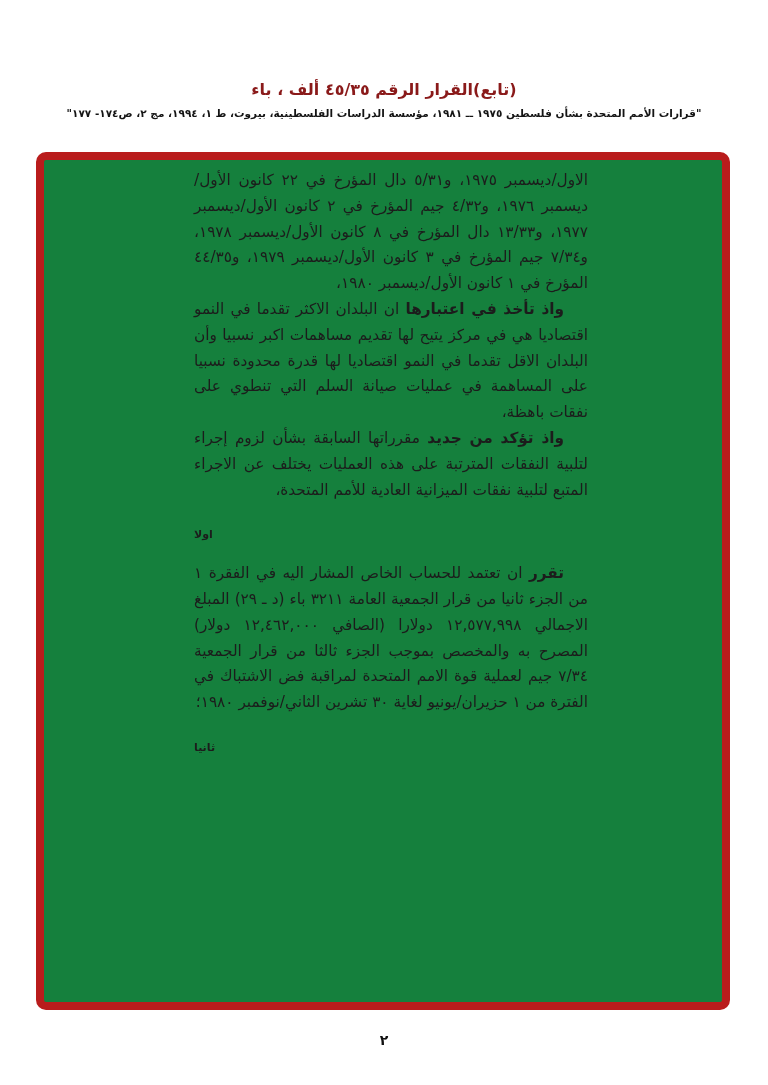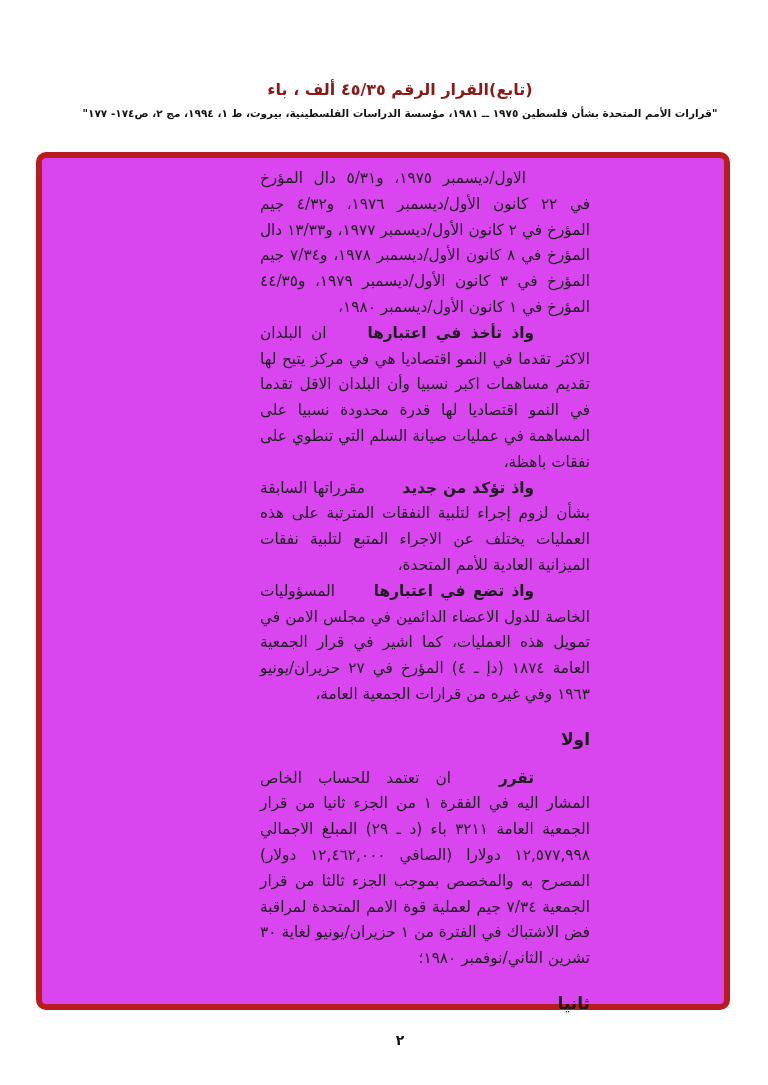--- a/index.html
+++ b/index.html
@@ -1,15 +1,15 @@
 <!DOCTYPE html>
 <html lang="ar"><head>
 <meta charset="utf-8">
 <style>
-  * { box-sizing: border-box; padding-left: 32px; }
+  * { box-sizing: border-box; }
   html, body { margin: 0; padding: 0; }
   body {
     width: 768px; height: 1085px;
     background: #ffffff;
     font-family: "DejaVu Sans", sans-serif;
     color: #1c1c1c;
   }
   .page { position: relative; width: 768px; height: 1085px; background: #fff; overflow: hidden; }
 
   .doc-title {
@@ -23,42 +23,42 @@
     position: absolute; top: 107px; left: 0; width: 100%;
     text-align: center; direction: rtl;
     font-size: 10.5px; font-weight: bold;
     color: #141414;
     white-space: nowrap;
   }
 
   .frame {
     position: absolute; left: 36px; top: 152px;
     width: 694px; height: 858px;
-    border: 6px solid #b91c1c;
+    border: 8px solid #b91c1c;
     border-radius: 10px;
-    background: #d946ef;
+    background: #15803d;
   }
 
   .text-col {
     position: absolute; top: 8px; right: 134px;
     width: 394px;
     direction: rtl;
     text-align: justify;
     font-size: 15.3px;
     line-height: 25.8px;
     color: #1c1c1c;
   }
   .text-col p { margin: 0; }
   .text-col p.indent { text-indent: 24px; }
   .lead { font-weight: bold; }
   .section-heading {
     margin: 19px 0 13px 0;
-    text-align: right;
+    text-align: left;
     font-weight: bold;
-    font-size: 17px;
+    font-size: 11px;
   }
 
   .page-number {
     position: absolute; top: 1032px; left: 0; width: 100%;
     text-align: center;
     font-size: 14px; font-weight: bold;
     color: #111;
   }
 </style>
 </head>
@@ -72,21 +72,20 @@
 
   <div class="frame">
     <div class="text-col">
 
       <p><span></span><span class="lead"></span><span>الاول/ديسمبر ١٩٧٥، و٥/٣١ دال المؤرخ في ٢٢ كانون الأول/ديسمبر ١٩٧٦، و٤/٣٢ جيم المؤرخ في ٢ كانون الأول/ديسمبر ١٩٧٧، و١٣/٣٣ دال المؤرخ في ٨ كانون الأول/ديسمبر ١٩٧٨، و٧/٣٤ جيم المؤرخ في ٣ كانون الأول/ديسمبر ١٩٧٩، و٤٤/٣٥ المؤرخ في ١ كانون الأول/ديسمبر ١٩٨٠،</span></p>
 
       <p class="indent"><span></span><span class="lead">واذ تأخذ في اعتبارها</span><span> ان البلدان الاكثر تقدما في النمو اقتصاديا هي في مركز يتيح لها تقديم مساهمات اكبر نسبيا وأن البلدان الاقل تقدما في النمو اقتصاديا لها قدرة محدودة نسبيا على المساهمة في عمليات صيانة السلم التي تنطوي على نفقات باهظة،</span></p>
 
       <p class="indent"><span></span><span class="lead">واذ تؤكد من جديد</span><span> مقرراتها السابقة بشأن لزوم إجراء لتلبية النفقات المترتبة على هذه العمليات يختلف عن الاجراء المتبع لتلبية نفقات الميزانية العادية للأمم المتحدة،</span></p>
 
-      <p class="indent"><span></span><span class="lead">واذ تضع في اعتبارها</span><span> المسؤوليات الخاصة للدول الاعضاء الدائمين في مجلس الامن في تمويل هذه العمليات، كما اشير في قرار الجمعية العامة ١٨٧٤ (دإ ـ ٤) المؤرخ في ٢٧ حزيران/يونيو ١٩٦٣ وفي غيره من قرارات الجمعية العامة،</span></p>
 
       <div class="section-heading">اولا</div>
 
       <p class="indent"><span></span><span class="lead">تقرر</span><span> ان تعتمد للحساب الخاص المشار اليه في الفقرة ١ من الجزء ثانيا من قرار الجمعية العامة ٣٢١١ باء (د ـ ٢٩) المبلغ الاجمالي ١٢,٥٧٧,٩٩٨ دولارا (الصافي ١٢,٤٦٢,٠٠٠ دولار) المصرح به والمخصص بموجب الجزء ثالثا من قرار الجمعية ٧/٣٤ جيم لعملية قوة الامم المتحدة لمراقبة فض الاشتباك في الفترة من ١ حزيران/يونيو لغاية ٣٠ تشرين الثاني/نوفمبر ١٩٨٠؛</span></p>
 
       <div class="section-heading">ثانيا</div>
 
 
 
     </div>

